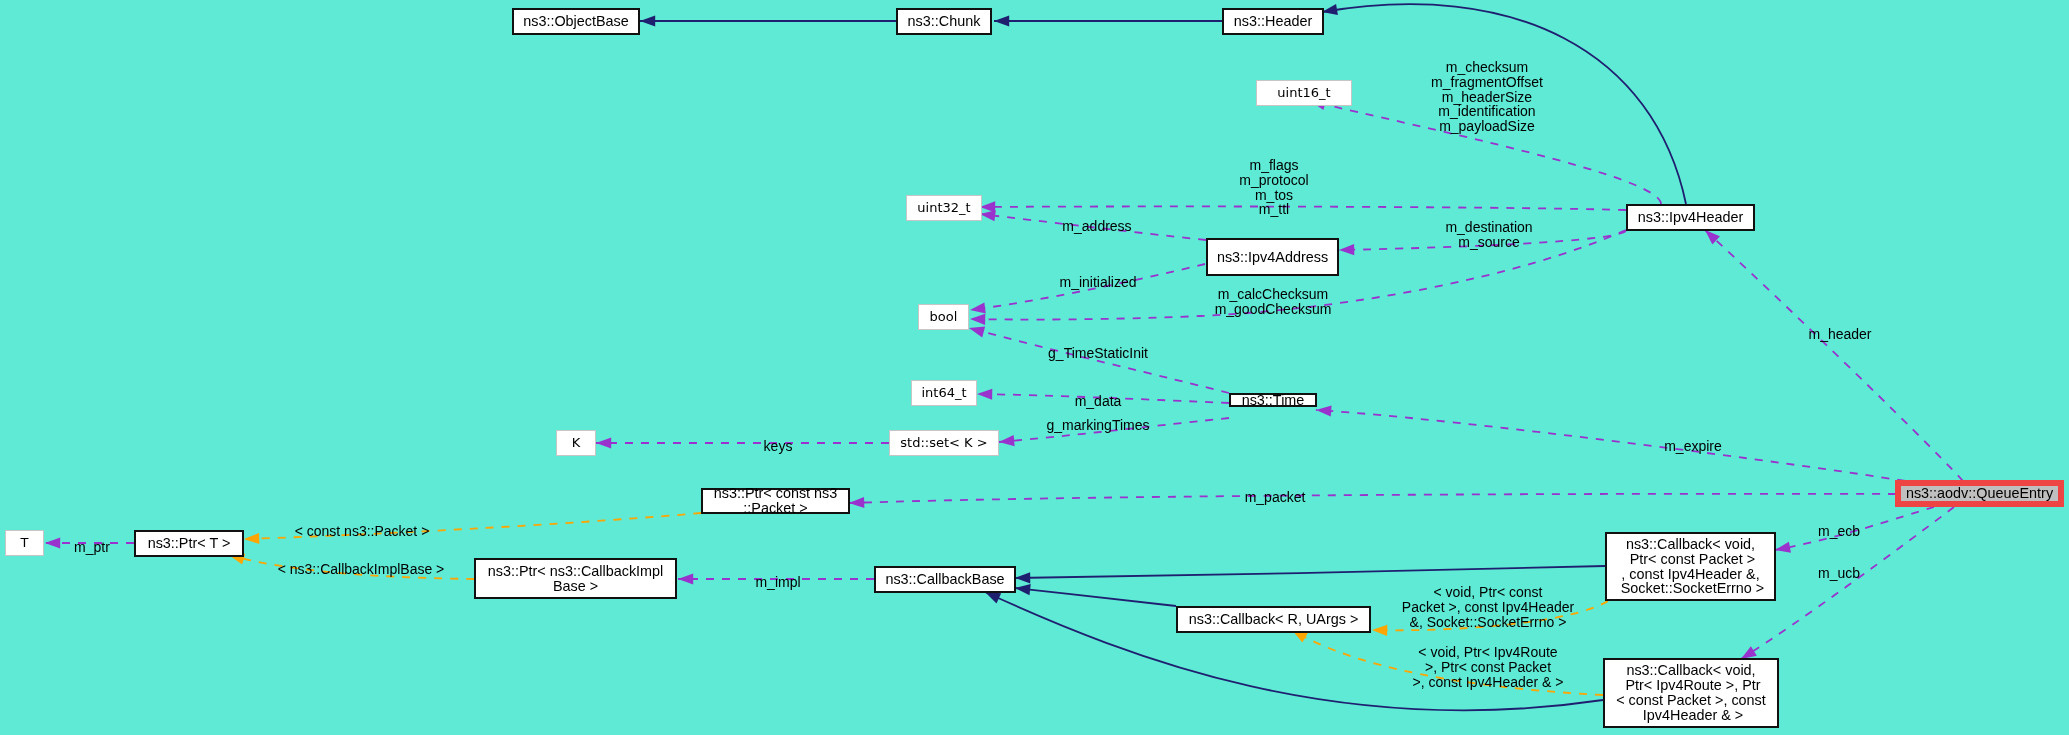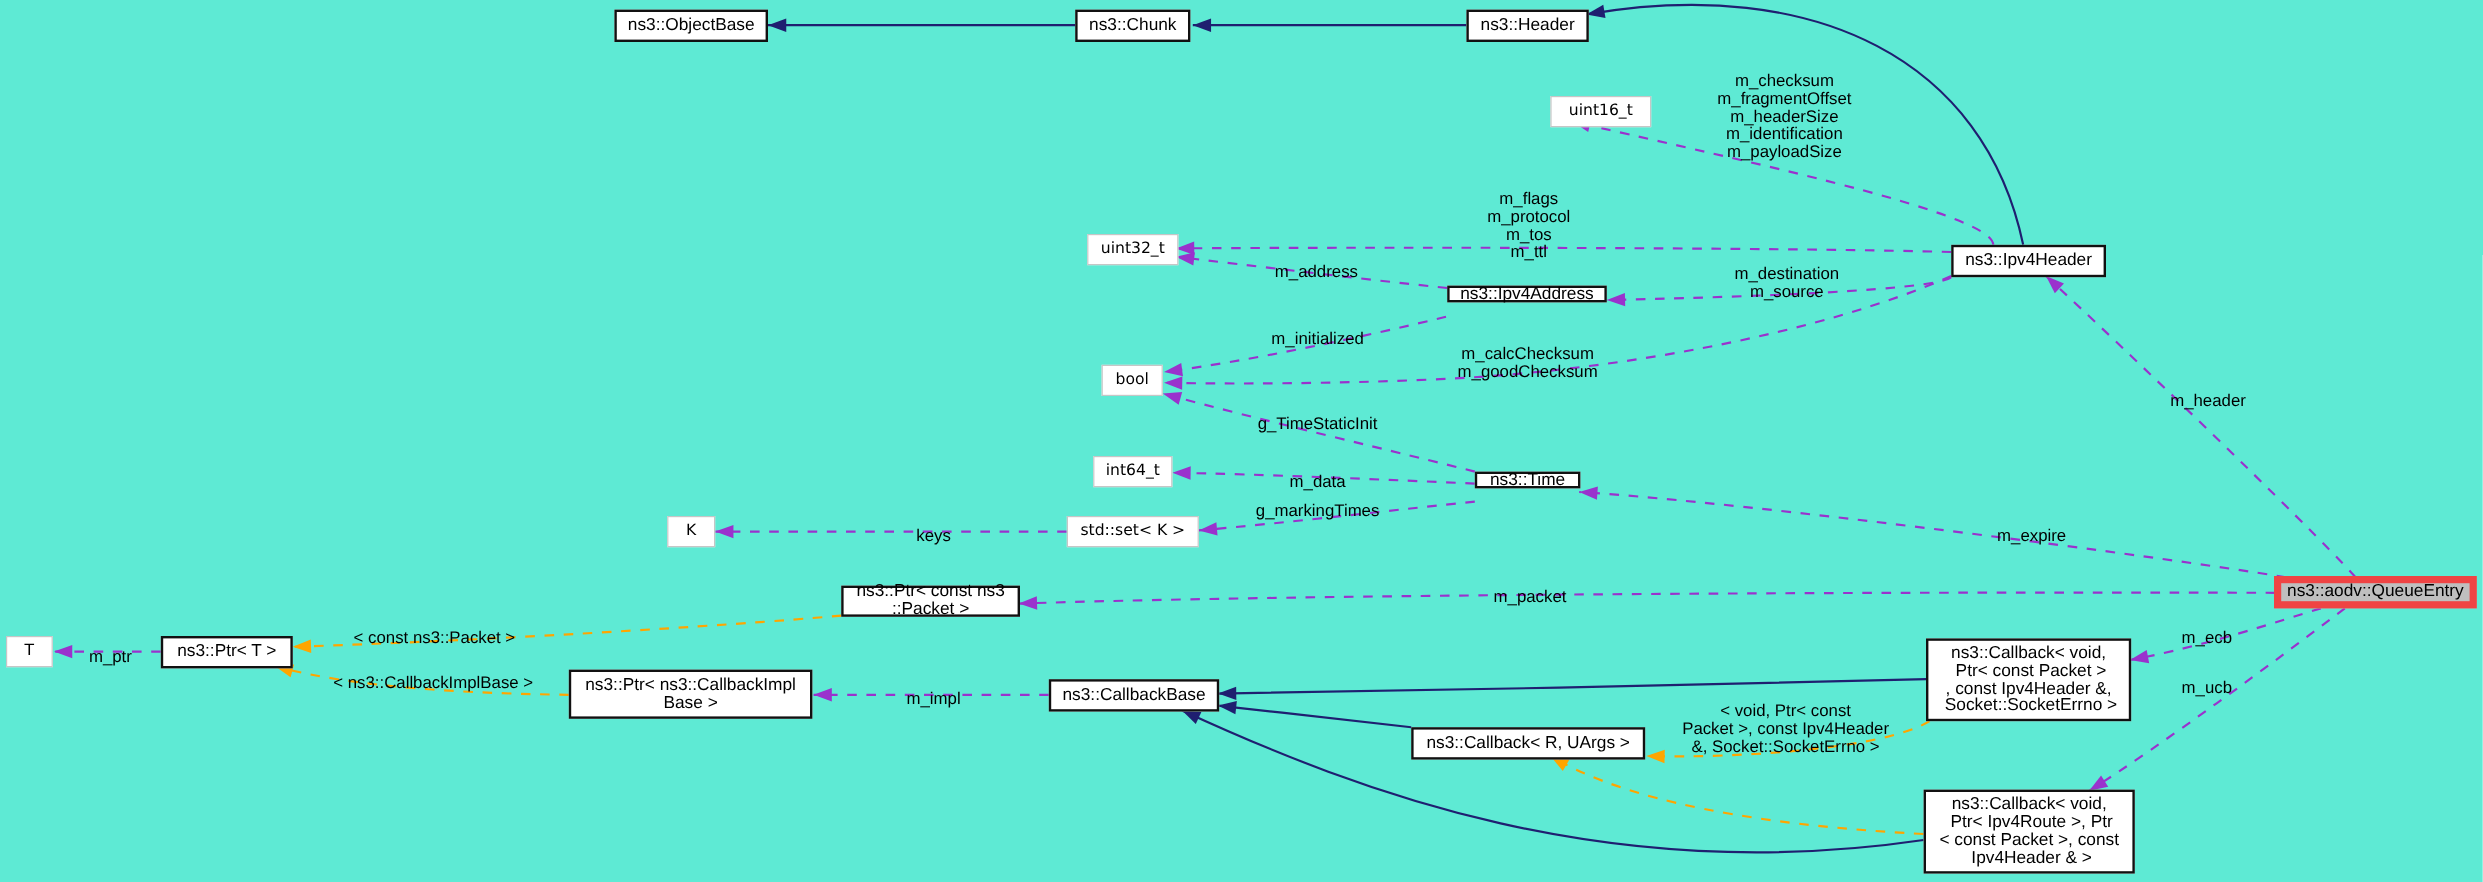--- a/index.html
+++ b/index.html
@@ -134,24 +134,24 @@
         <polygon points="1775,550 1788.9117709451853,541.7016490090683 1790.9703265816725,552.7108428347527"></polygon>
       </g>
     <g class="edge usage">
         <path d="M1954,507 C1900,548 1800,622 1741,659"></path>
         <polygon points="1741,659 1750.8749568856351,646.159235750671 1756.8454386308285,655.635170940947"></polygon>
       </g>
   </svg>
   <div class="node cls" style="left:512px;top:8px;width:128px;height:27px"><span>ns3::ObjectBase</span></div>
   <div class="node cls" style="left:896px;top:8px;width:96px;height:27px"><span>ns3::Chunk</span></div>
   <div class="node cls" style="left:1222px;top:8px;width:102px;height:27px"><span>ns3::Header</span></div>
-  <div class="node ext" style="left:1292px;top:80px;width:84px;height:26px"><span>uint16_t</span></div>
+  <div class="node ext" style="left:1256px;top:80px;width:96px;height:26px"><span>uint16_t</span></div>
   <div class="node ext" style="left:906px;top:195px;width:76px;height:26px"><span>uint32_t</span></div>
   <div class="node cls" style="left:1626px;top:204px;width:129px;height:27px"><span>ns3::Ipv4Header</span></div>
-  <div class="node cls" style="left:1206px;top:238px;width:133px;height:14px"><span>ns3::Ipv4Address</span></div>
+  <div class="node cls" style="left:1206px;top:238px;width:133px;height:38px"><span>ns3::Ipv4Address</span></div>
   <div class="node ext" style="left:918px;top:304px;width:51px;height:26px"><span>bool</span></div>
   <div class="node ext" style="left:911px;top:380px;width:66px;height:26px"><span>int64_t</span></div>
   <div class="node cls" style="left:1229px;top:393px;width:88px;height:14px"><span>ns3::Time</span></div>
   <div class="node ext" style="left:556px;top:430px;width:40px;height:26px"><span>K</span></div>
   <div class="node ext" style="left:889px;top:430px;width:110px;height:26px"><span>std::set&lt; K &gt;</span></div>
   <div class="node cls" style="left:701px;top:488px;width:149px;height:26px"><span>ns3::Ptr&lt; const ns3
 ::Packet &gt;</span></div>
   <div class="node cur" style="left:1895px;top:480px;width:169px;height:27px"><span>ns3::aodv::QueueEntry</span></div>
   <div class="node ext" style="left:5px;top:530px;width:39px;height:26px"><span>T</span></div>
   <div class="node cls" style="left:134px;top:530px;width:110px;height:27px"><span>ns3::Ptr&lt; T &gt;</span></div>
@@ -191,13 +191,16 @@
   <div class="elabel" style="left:1275px;top:485px">m_packet</div>
   <div class="elabel" style="left:362px;top:519px">&lt; const ns3::Packet &gt;</div>
   <div class="elabel" style="left:92px;top:535px">m_ptr</div>
   <div class="elabel" style="left:361px;top:557px">&lt; ns3::CallbackImplBase &gt;</div>
   <div class="elabel" style="left:778px;top:570px">m_impl</div>
   <div class="elabel" style="left:1839px;top:519px">m_ecb</div>
   <div class="elabel" style="left:1488px;top:595px">&lt; void, Ptr&lt; const
 Packet &gt;, const Ipv4Header
 &amp;, Socket::SocketErrno &gt;</div>
   <div class="elabel" style="left:1839px;top:561px">m_ucb</div>
+  <div class="elabel" style="left:1488px;top:655px">&lt; void, Ptr&lt; Ipv4Route
+&gt;, Ptr&lt; const Packet
+&gt;, const Ipv4Header &amp; &gt;</div>
 </div>
 
 </body></html>

